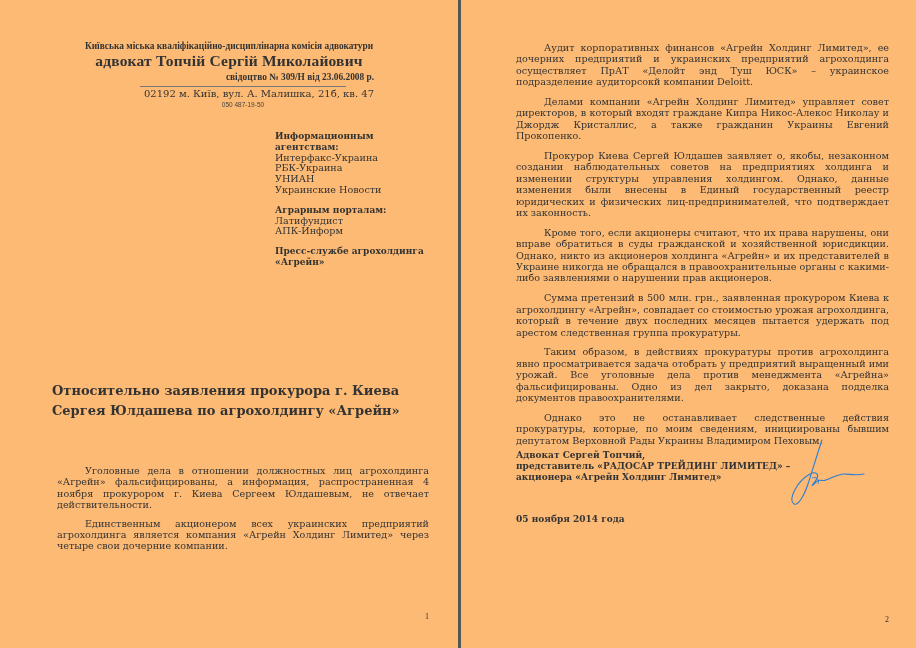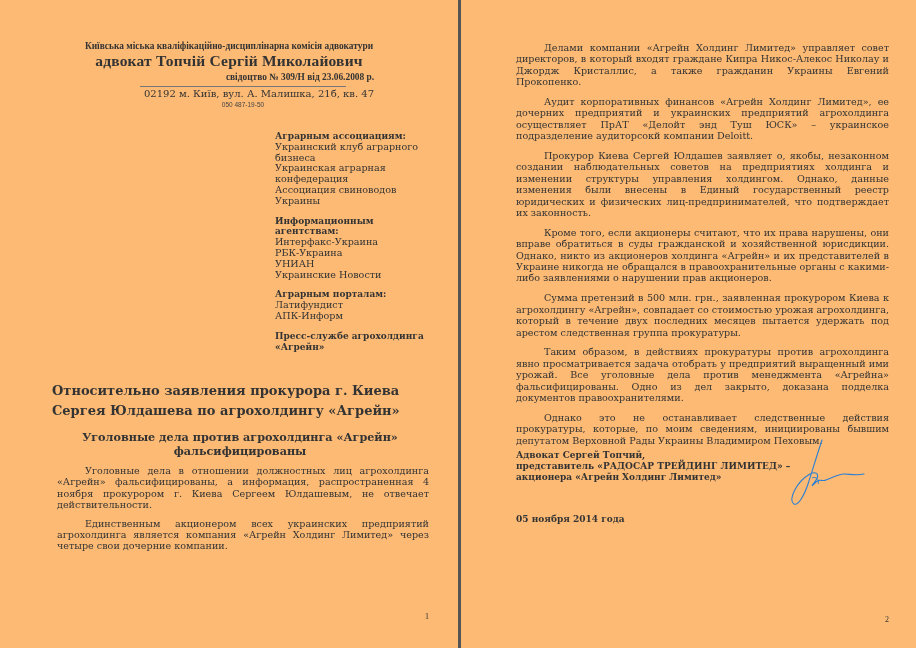--- a/index.html
+++ b/index.html
@@ -40,67 +40,54 @@
 <div class="page page-left">
   <div class="abs hdr-org">Київська міська кваліфікаційно-дисциплінарна комісія адвокатури</div>
   <div class="abs hdr-name">адвокат Топчій Сергій Миколайович</div>
   <div class="abs hdr-cert">свідоцтво № 309/Н від 23.06.2008 р.</div>
   <div class="abs hdr-rule"></div>
   <div class="abs hdr-addr">02192 м. Київ, вул. А. Малишка, 21б, кв. 47</div>
   <div class="abs hdr-phone">050 487-19-50</div>
 
   <div class="abs recip" style="top:131px;">
     <div class="grp">
-      <div class="h">Аграрным ассоциациям:</div>
-      <div>Украинский клуб аграрного</div>
-      <div>бизнеса</div>
-      <div>Украинская аграрная</div>
-      <div>конфедерация</div>
-      <div>Ассоциация свиноводов</div>
-      <div>Украины</div>
-    </div>
-    <div class="grp">
       <div class="h" style="width:110px;">Информационным агентствам:</div>
       <div>Интерфакс-Украина</div>
       <div>РБК-Украина</div>
       <div>УНИАН</div>
       <div>Украинские Новости</div>
     </div>
     <div class="grp">
       <div class="h">Аграрным порталам:</div>
       <div>Латифундист</div>
       <div>АПК-Информ</div>
     </div>
     <div class="grp">
       <div class="h" style="width:160px;">Пресс-службе агрохолдинга «Агрейн»</div>
     </div>
   </div>
 
   <div class="abs subj">Относительно заявления прокурора г. Киева Сергея Юлдашева по агрохолдингу «Агрейн»</div>
 
-  <div class="abs title">
-    <div>Уголовные дела против агрохолдинга «Агрейн»</div>
-    <div>фальсифицированы</div>
-  </div>
 
   <div class="abs body-text left-body">
     <p>Уголовные дела в отношении должностных лиц агрохолдинга «Агрейн» фальсифицированы, а информация, распространенная 4 ноября прокурором г. Киева Сергеем Юлдашевым, не отвечает действительности.</p>
     <p>Единственным акционером всех украинских предприятий агрохолдинга является компания «Агрейн Холдинг Лимитед» через четыре свои дочерние компании.</p>
   </div>
 
   <div class="abs pnum" style="left:425px; top:612px;">1</div>
 </div>
 
 <div class="divider"></div>
 
 <div class="page page-right"></div>
 
 <div class="abs body-text right-body">
+  <p>Аудит корпоративных финансов «Агрейн Холдинг Лимитед», ее дочерних предприятий и украинских предприятий агрохолдинга осуществляет ПрАТ «Делойт энд Туш ЮСК» – украинское подразделение аудиторсокй компании Deloitt.</p>
   <p>Делами компании «Агрейн Холдинг Лимитед» управляет совет директоров, в который входят граждане Кипра Никос-Алекос Николау и Джордж Кристаллис, а также гражданин Украины Евгений Прокопенко.</p>
-  <p>Аудит корпоративных финансов «Агрейн Холдинг Лимитед», ее дочерних предприятий и украинских предприятий агрохолдинга осуществляет ПрАТ «Делойт энд Туш ЮСК» – украинское подразделение аудиторсокй компании Deloitt.</p>
   <p>Прокурор Киева Сергей Юлдашев заявляет о, якобы, незаконном создании наблюдательных советов на предприятиях холдинга и изменении структуры управления холдингом. Однако, данные изменения были внесены в Единый государственный реестр юридических и физических лиц-предпринимателей, что подтверждает их законность.</p>
   <p>Кроме того, если акционеры считают, что их права нарушены, они вправе обратиться в суды гражданской и хозяйственной юрисдикции. Однако, никто из акционеров холдинга «Агрейн» и их представителей в Украине никогда не обращался в правоохранительные органы с какими-либо заявлениями о нарушении прав акционеров.</p>
   <p>Сумма претензий в 500 млн. грн., заявленная прокурором Киева к агрохолдингу «Агрейн», совпадает со стоимостью урожая агрохолдинга, который в течение двух последних месяцев пытается удержать под арестом следственная группа прокуратуры.</p>
   <p>Таким образом, в действиях прокуратуры против агрохолдинга явно просматривается задача отобрать у предприятий выращенный ими урожай. Все уголовные дела против менеджмента «Агрейна» фальсифицированы. Одно из дел закрыто, доказана подделка документов правоохранителями.</p>
   <p>Однако это не останавливает следственные действия прокуратуры, которые, по моим сведениям, инициированы бывшим депутатом Верховной Рады Украины Владимиром Пеховым.</p>
 </div>
 
 <div class="abs sig">
   <div>Адвокат Сергей Топчий,</div>
   <div>представитель «РАДОСАР ТРЕЙДИНГ ЛИМИТЕД» –</div>

